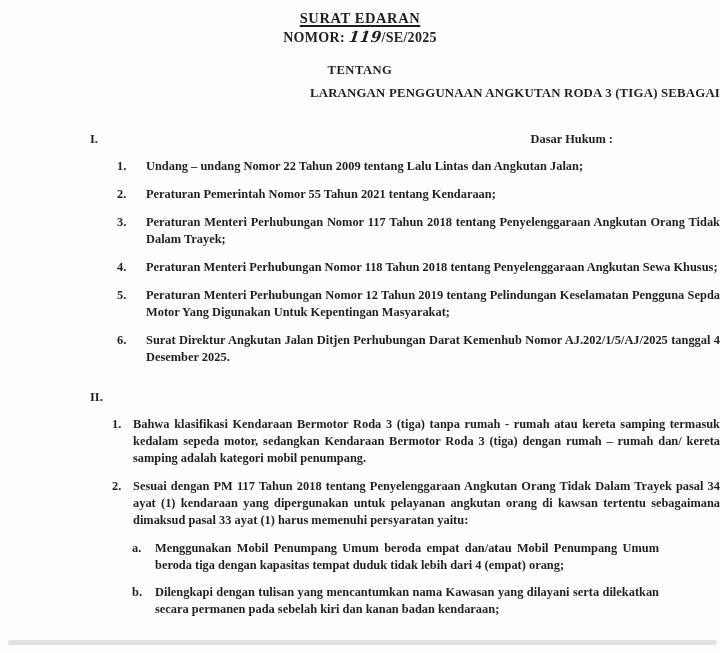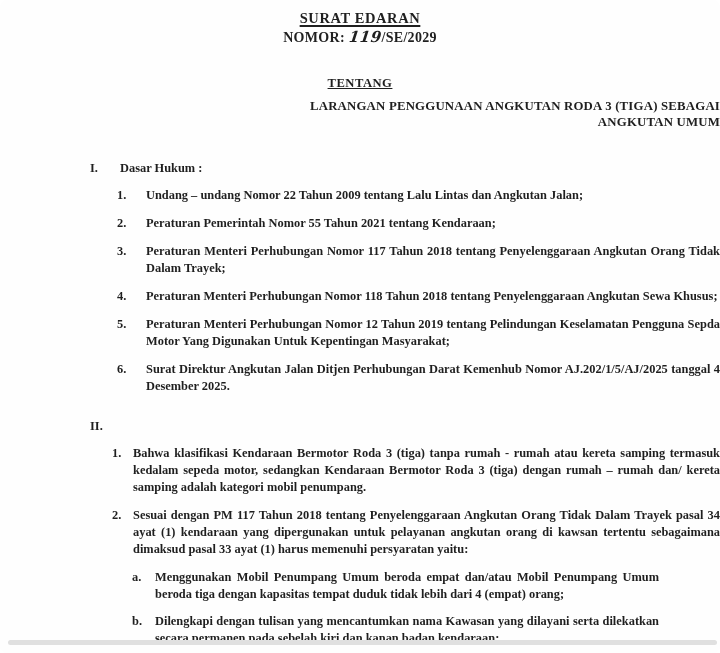--- a/index.html
+++ b/index.html
@@ -36,40 +36,39 @@
     font-family: "DejaVu Serif", serif;
     font-style: italic;
     display: inline-block;
     transform: skewX(-7deg);
     font-size: 15px;
     letter-spacing: 0.5px;
   }
   .doc-tentang {
     font-size: 12.6px;
     line-height: 16px;
-    margin-top: 28px;
+    margin-top: 15px;
     letter-spacing: 0.5px;
-    text-decoration: underline;
   }
   .doc-subject {
     font-size: 12.8px;
     line-height: 16px;
     margin-top: 7px;
     letter-spacing: 0.2px;
     text-align: right;
   }
   
   .doc-body { font-size: 12.4px; line-height: 17px; }
   .section-head { display: flex; }
   .section-head .roman {
     flex: none;
     width: 30px;
     margin-left: 90px;
   }
-  .section-head .heading { flex: 1; padding-right: 42px; }
+  .section-head .heading { flex: 1; padding-right: 107px; text-align: right; }
   .sec1 { margin-top: 30px; }
   .sec2 { margin-top: 23px; }
   .items { margin-top: 10px; }
   .item { display: flex; margin-bottom: 11px; }
   .sec1 .item { margin-left: 117px; }
   .sec1 .item .num { flex: none; width: 29px; }
   .sec2 .item { margin-left: 112px; }
   .sec2 .item .num { flex: none; width: 21px; }
   .item .txt {
     flex: 1;
@@ -92,25 +91,24 @@
 </style>
 </head>
 <body>
 
 <div class="page">
 
   <div class="doc-header">
     <div>
       <span class="doc-title">SURAT EDARAN</span>
     </div>
-    <div class="doc-nomor"><span>NOMOR: </span><span class="hand-number">119</span><span>/SE/2029</span></div>
+    <div class="doc-nomor"><span>NOMOR: </span><span class="hand-number">119</span><span>/SE/2025</span></div>
     <div class="doc-tentang">TENTANG</div>
     <div class="doc-subject">
       <div>LARANGAN PENGGUNAAN ANGKUTAN RODA 3 (TIGA) SEBAGAI</div>
-      <div>ANGKUTAN UMUM</div>
     </div>
   </div>
 
   <div class="doc-body">
 
     <div class="section sec1">
       <div class="section-head">
         <span class="roman">I.</span>
         <span class="heading">Dasar Hukum :</span>
       </div>

